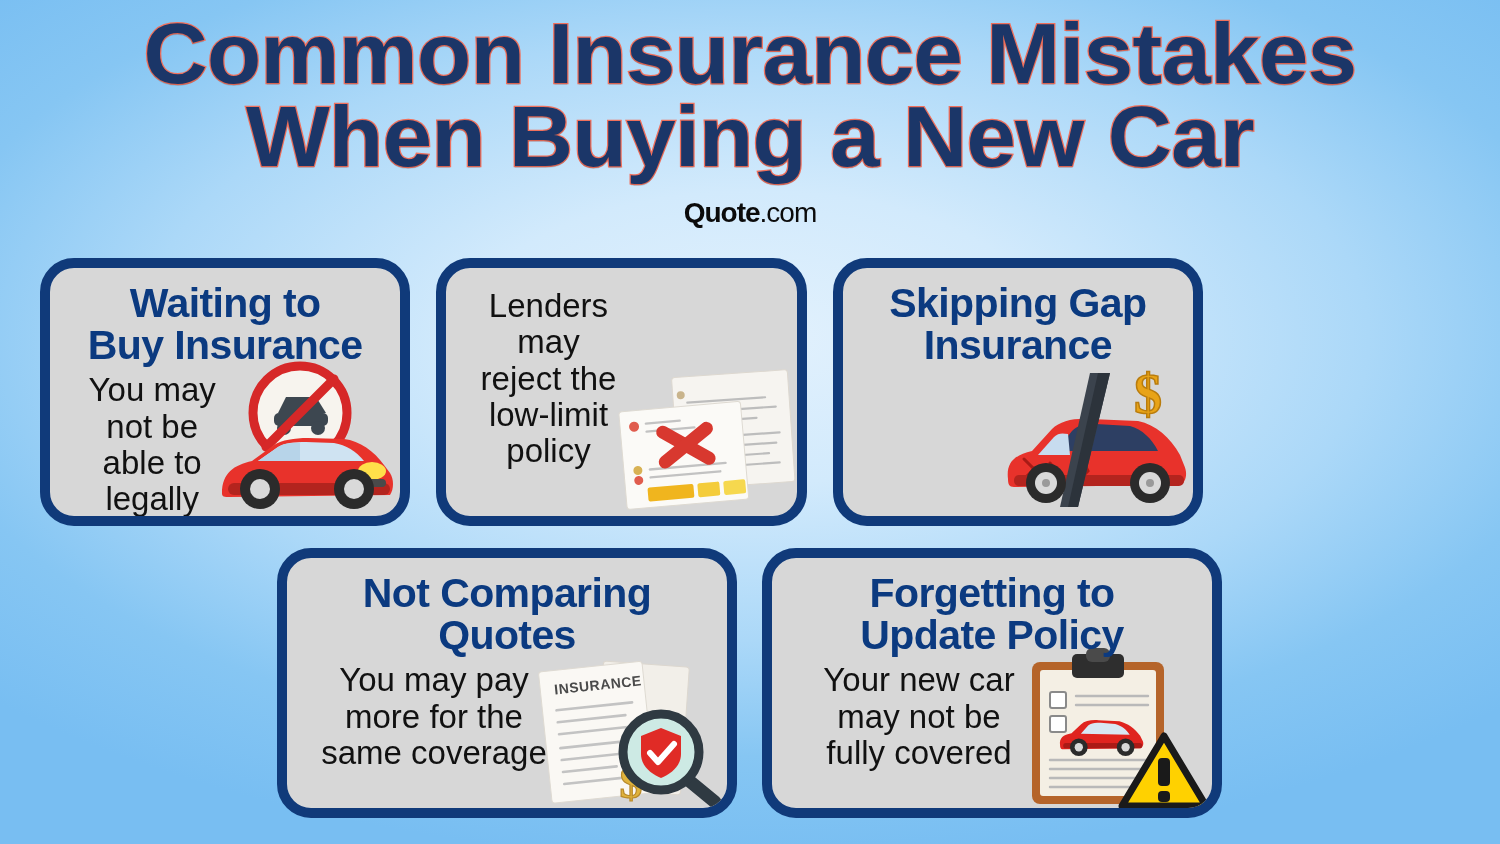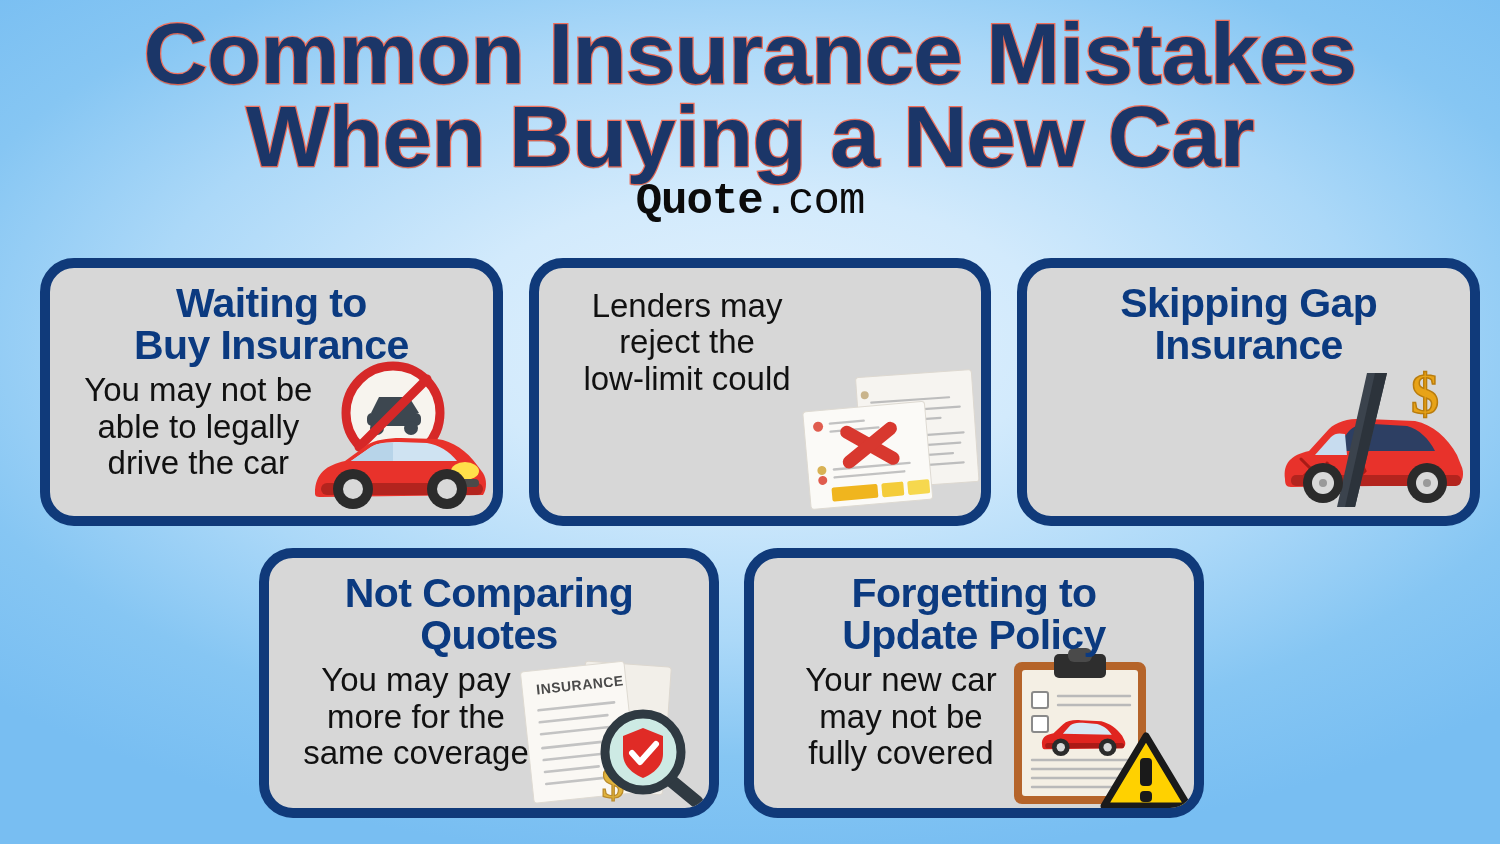--- a/index.html
+++ b/index.html
@@ -38,44 +38,43 @@
     line-height: 0.96;
     color: #1b3668;
     letter-spacing: -0.5px;
     transform: scaleX(1.03);
     -webkit-text-stroke: 2.5px #f0705c;
     paint-order: stroke fill;
     text-shadow: 0 2px 0 rgba(0,0,0,0.10);
     white-space: nowrap;
   }
   .logo {
-    margin-top: 2px;
-    font-size: 44px;
+    margin-top: 22px;
+    font-size: 28px;
     line-height: 1;
     color: #0b0b0b;
     letter-spacing: -1px;
-    font-family: Liberation Mono, monospace;
   }
   .logo .brand { font-weight: bold; }
   .logo .tld   { font-weight: 400; }
 
   
   .row {
     position: absolute;
     display: flex;
   }
   .row-top {
     top: 258px;
     left: 40px;
-    width: 1440px;
+    width: 1163px;
     gap: 26px;
   }
   .row-bottom {
     top: 548px;
-    left: 259px;
+    left: 277px;
     width: 945px;
     gap: 25px;
   }
   .card {
     position: relative;
     box-sizing: border-box;
     flex: 1 1 0;
     height: 268px;
     background: #d7d7d7;
     border: 10px solid #103a7a;
@@ -173,21 +172,21 @@
           <circle cx="52" cy="128" r="10" fill="#d9d9d9"></circle>
           <circle cx="146" cy="128" r="20" fill="#2b2b2b"></circle>
           <circle cx="146" cy="128" r="10" fill="#d9d9d9"></circle>
         </g>
       </svg>
     </div>
 
     <div class="card art-right">
       <div class="card-body">Lenders may
 reject the
-low-limit could</div>
+low-limit policy</div>
       <svg class="card-art art2" viewBox="0 0 180 148">
 
         <g transform="rotate(-4 110 60)">
           <rect x="58" y="8" width="116" height="112" rx="3" fill="#f6f4f0" stroke="#ddd8d0"></rect>
           <g stroke="#bdbdbd" stroke-width="2.2" stroke-linecap="round">
             <line x1="72" y1="34" x2="150" y2="34"></line>
               <line x1="72" y1="44" x2="160" y2="44"></line>
             <line x1="72" y1="54" x2="140" y2="54"></line>
               <line x1="72" y1="70" x2="162" y2="70"></line>
             <line x1="72" y1="80" x2="158" y2="80"></line>

